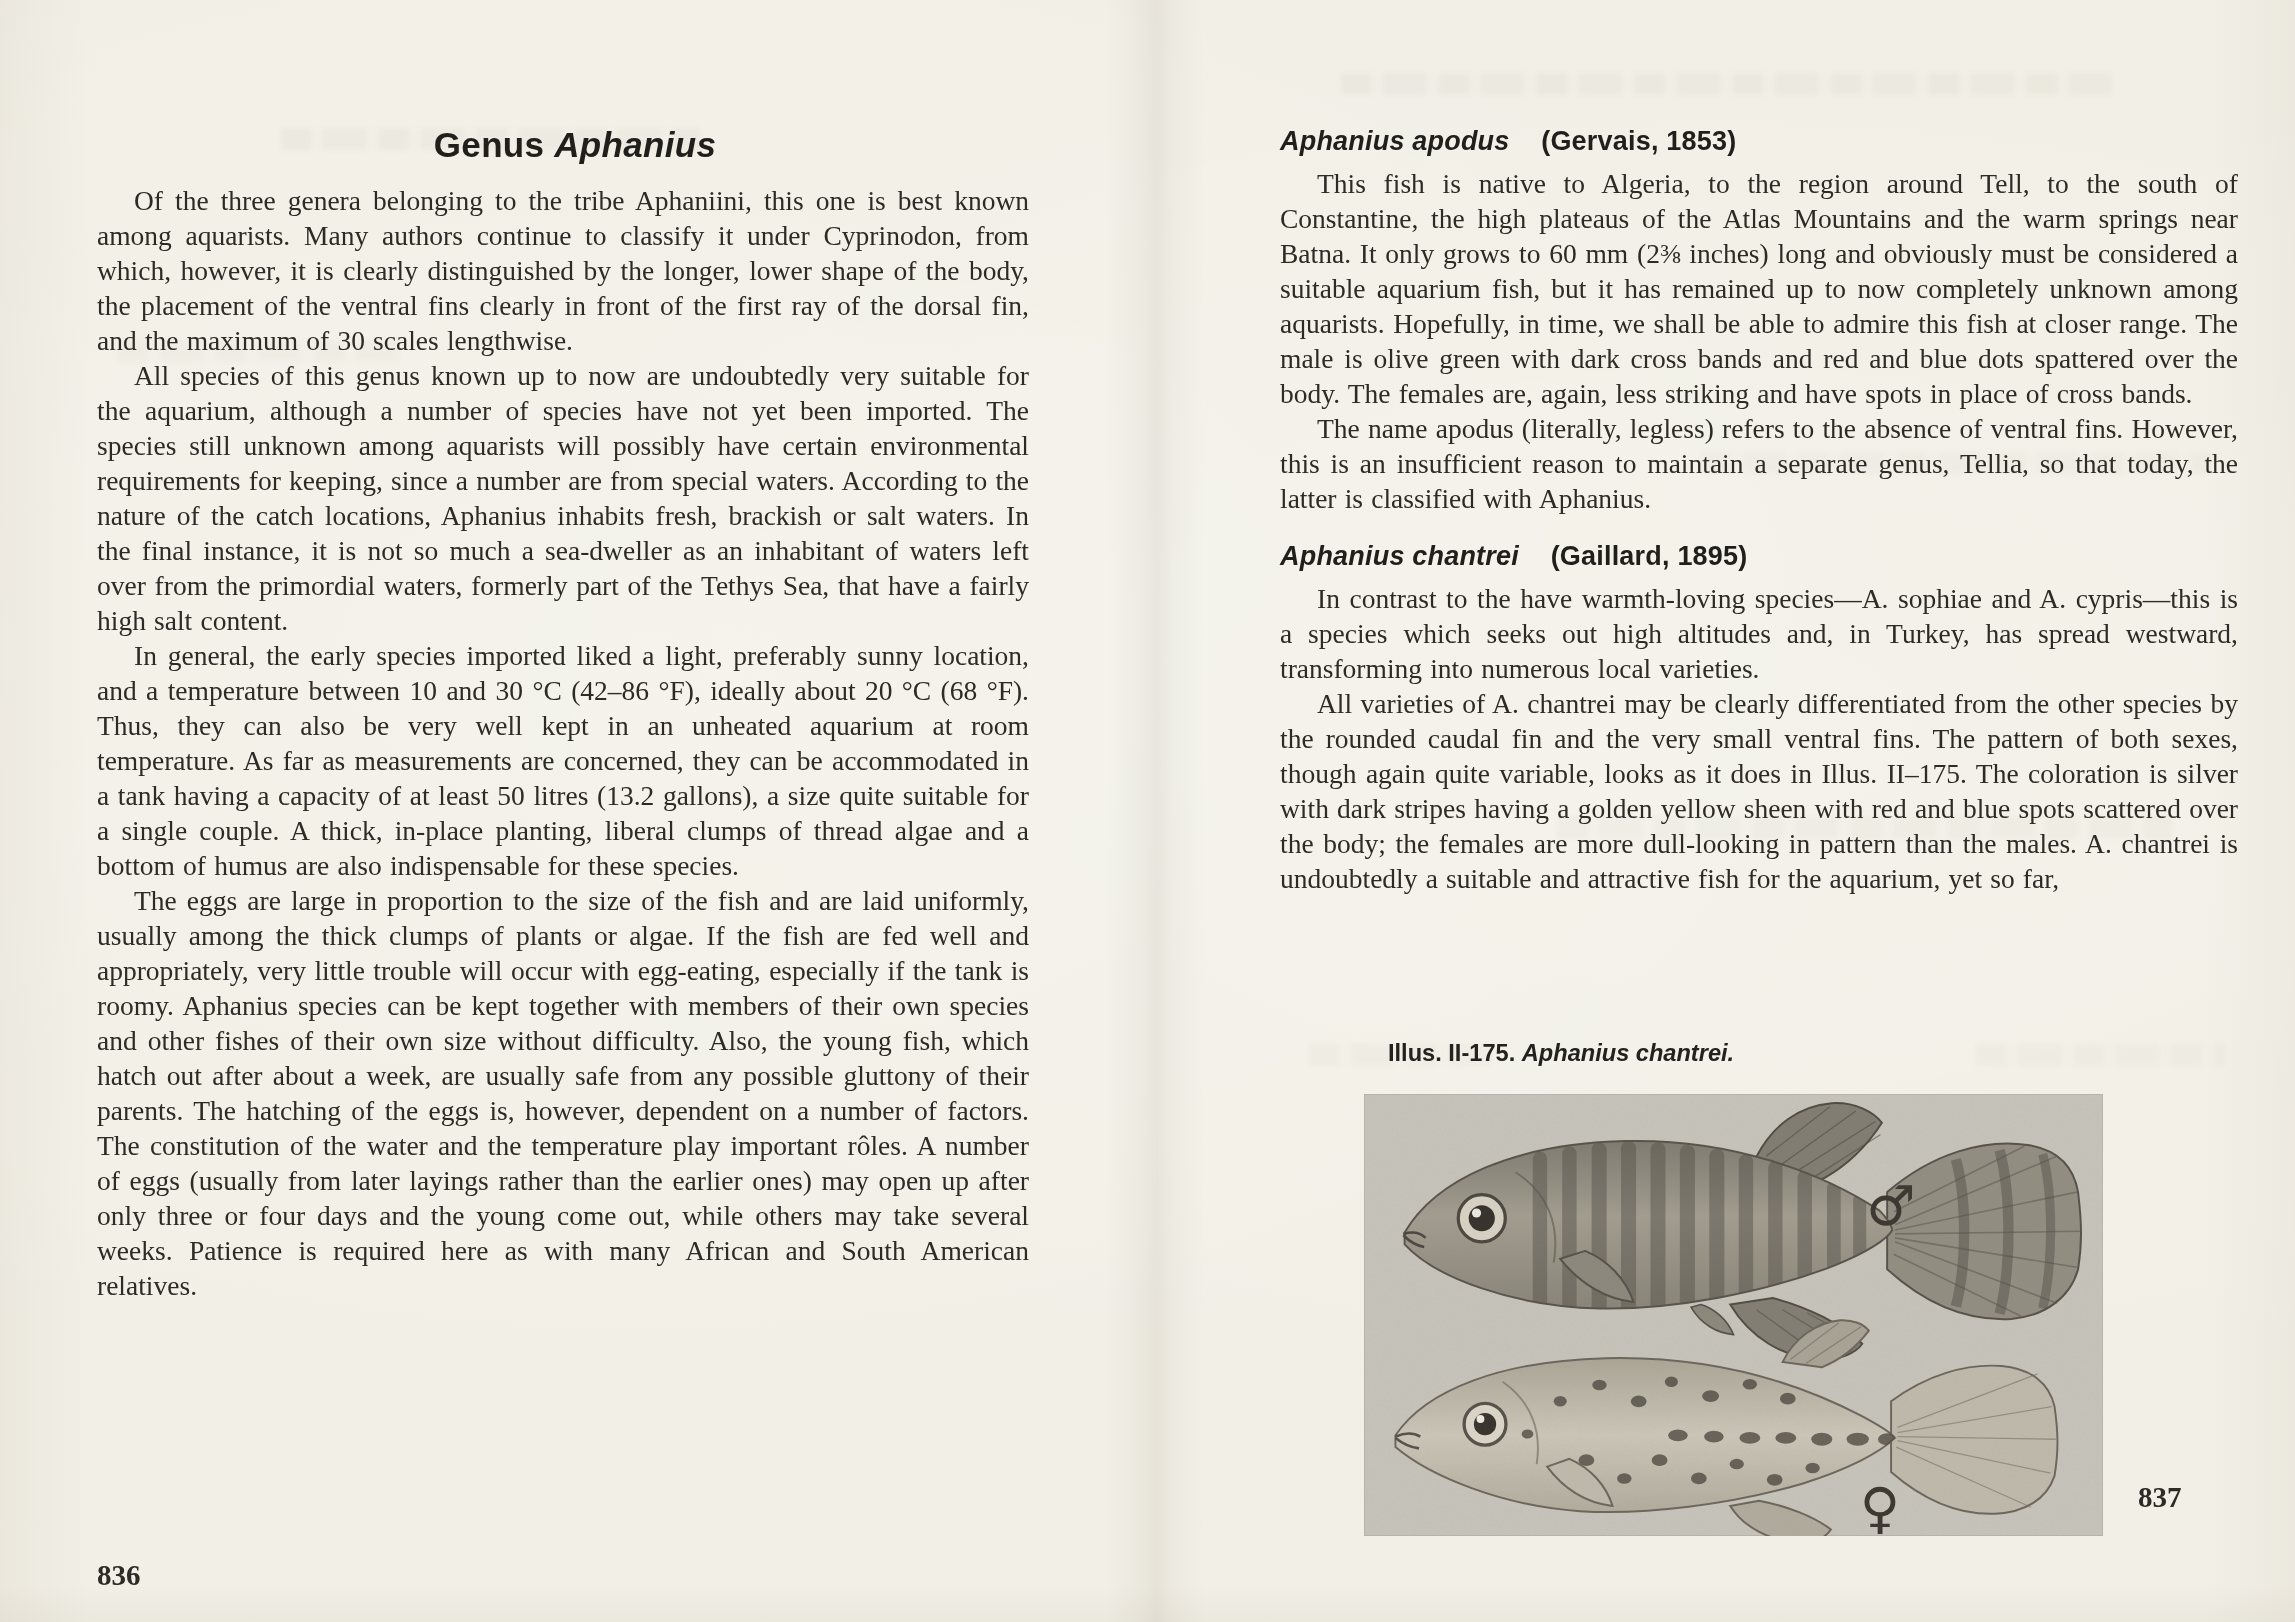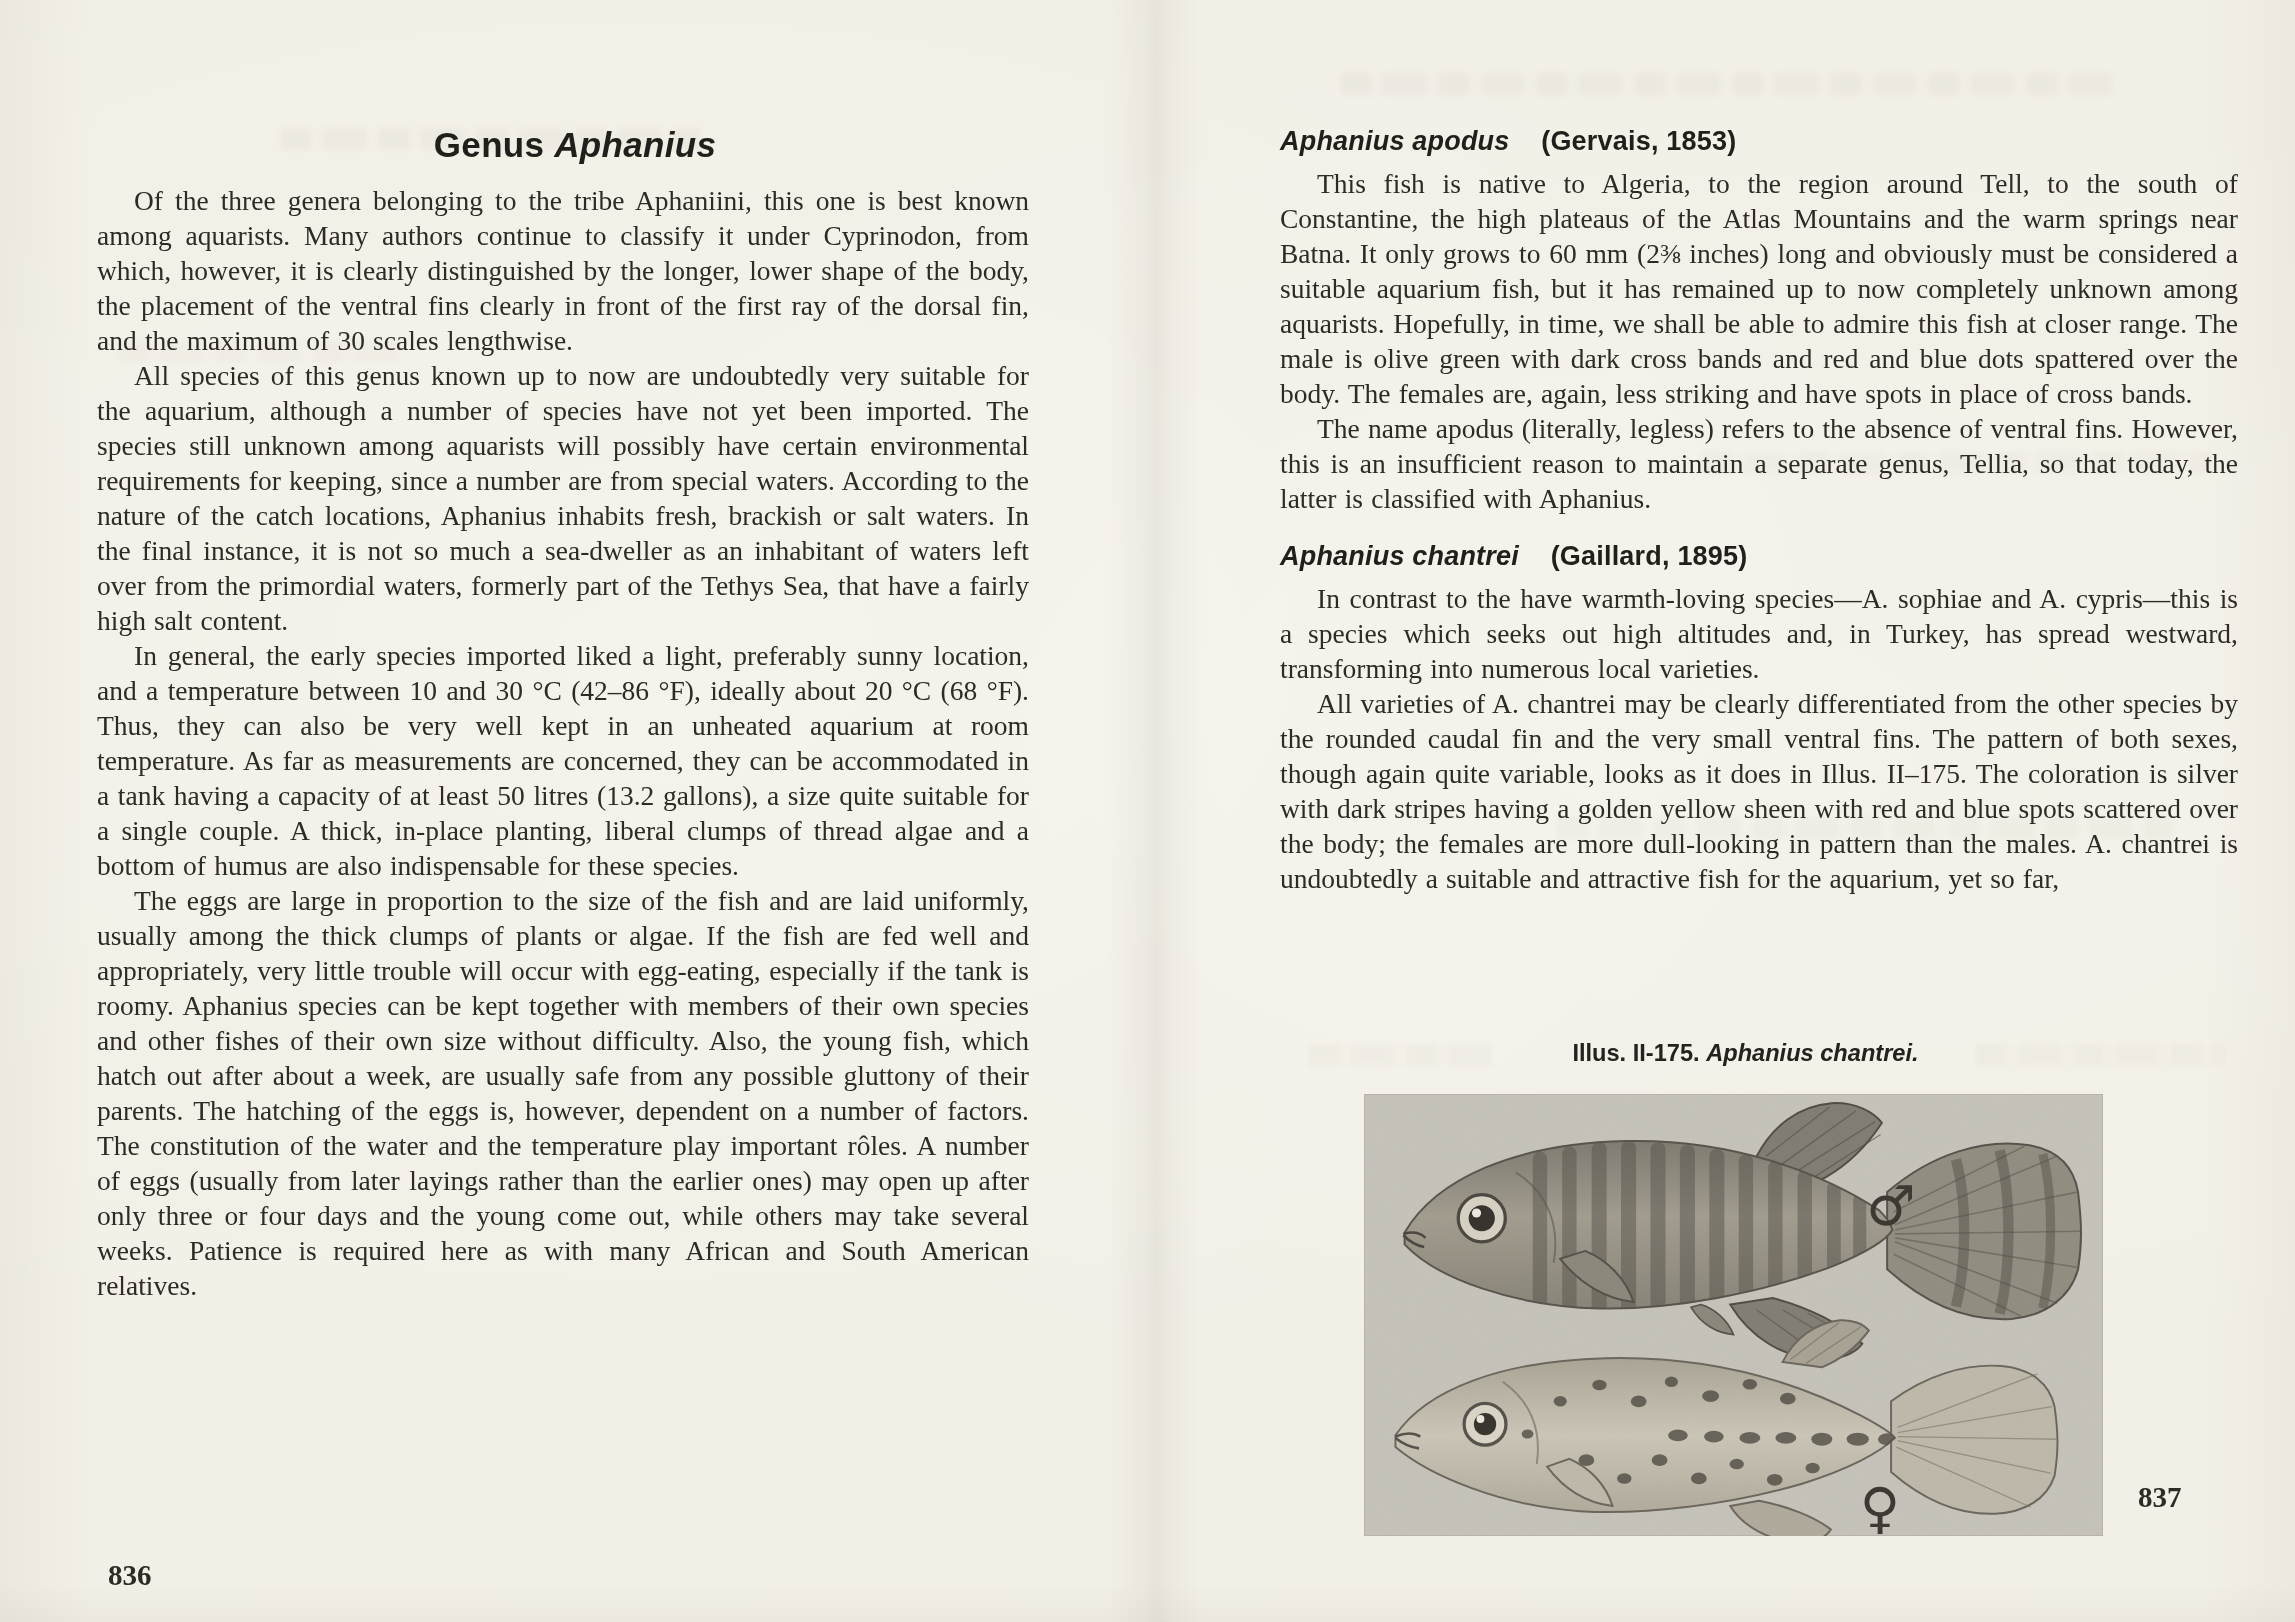--- a/index.html
+++ b/index.html
@@ -64,37 +64,37 @@
     font: 27.5px/35px "Liberation Serif", serif;
     color: #2e2b26;
     word-spacing: 1.3px;
   }
   .seg-i  { }
   .seg-b  { font-weight: bold; margin-left: 24px; }
   .seg-bi { font-weight: bold; font-style: italic; }
 
   .figure-caption {
     position: absolute; left: 1364px; top: 1039px; width: 739px;
-    text-align: center;
+    text-align: left;
     font: 700 23.6px/29px "Liberation Sans", sans-serif;
     color: #24221e;
   }
   .figure-box {
     position: absolute; left: 1364px; top: 1094px; width: 739px; height: 442px;
     background: #c8c5bc;
     box-shadow: inset 0 0 0 0.7px rgba(100,95,85,0.18);
   }
   .figure-box svg { display: block; }
 
   .page-num {
     position: absolute;
     font: 700 29px/33px "Liberation Serif", serif;
     color: #2e2b26;
   }
-  .page-num.left  { left: 108px;  top: 1559px; }
+  .page-num.left  { left: 97px;  top: 1559px; }
   .page-num.right { left: 2138px; top: 1481px; }
 </style>
 </head>
 <body>
 
 <div class="spread">
 
   <div class="ghost" style="left:281px; top:128px; width:419px;"></div>
   <div class="ghost" style="left:118px; top:340px; width:281px; opacity:0.35;"></div>
   <div class="ghost" style="left:1341px; top:73px; width:772px;"></div>

